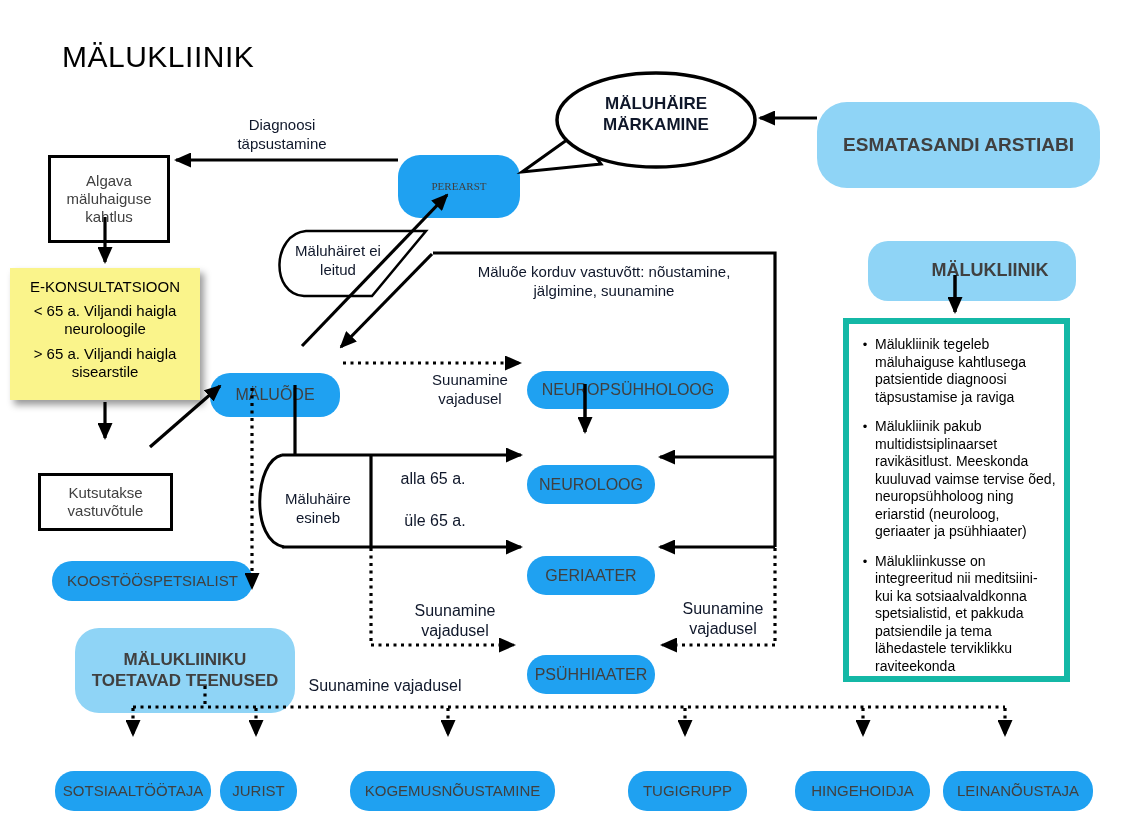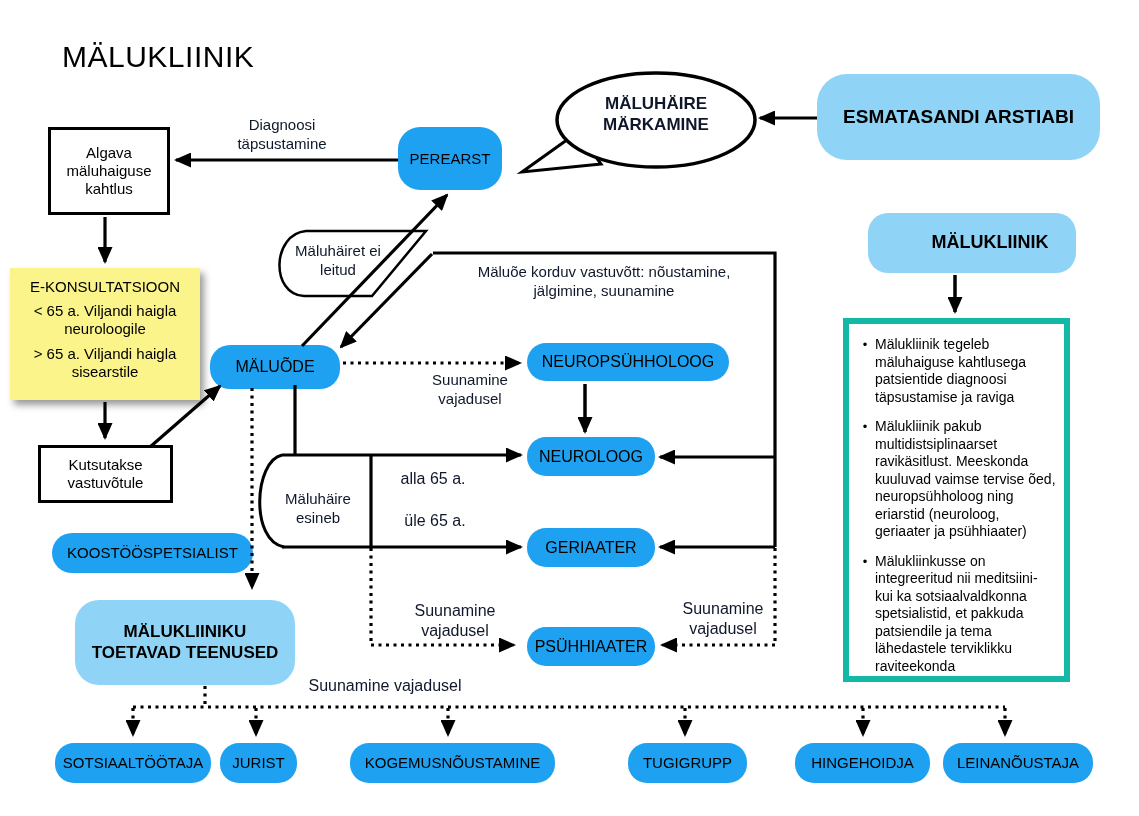--- a/index.html
+++ b/index.html
@@ -2,21 +2,21 @@
 <html style="--blue: #1FA1F1; --lblue: #8FD4F6; --yellow: #FAF48B;"><head>
 <meta charset="utf-8">
 <style>
   :root{ --blue:#1FA1F1; --lblue:#8FD4F6; --yellow:#FAF48B; }
   html,body{margin:0;padding:0;background:#fff;}
   #canvas{position:relative;width:1139px;height:816px;background:#fff;overflow:hidden;
           font-family:"Liberation Sans","DejaVu Sans",sans-serif;color:#000;}
   #connectors{position:absolute;left:0;top:0;width:1139px;height:816px;pointer-events:none;z-index:2;}
   .lbl{position:absolute;text-align:center;font-size:15px;line-height:1.25;color:#0f172a;z-index:3;}
   .node{position:absolute;display:flex;align-items:center;justify-content:center;
-        text-align:center;color:#000000;z-index:1;line-height:1.2;}
+        text-align:center;color:#404040;z-index:1;line-height:1.2;margin-top:28px;}
   .nblue{background:var(--blue);border-radius:20px;font-size:15px;}
   .nlight{background:var(--lblue);font-weight:bold;}
   .wbox{background:#fff;border:3px solid #000;font-size:15px;}
   .note{background:var(--yellow);box-shadow:4px 5px 7px rgba(0,0,0,0.40);z-index:1;}
   .note .ntitle{margin:10px 8px 4px;text-align:center;font-size:15px;}
   .note .nopt{margin:7px 8px 0;text-align:center;font-size:15px;line-height:1.2;}
   #title{position:absolute;left:62px;top:40px;font-size:30px;letter-spacing:0.5px;z-index:3;}
   #infobox{position:absolute;left:843px;top:318px;width:227px;height:364px;background:#fff;
            border:6px solid #14b8a6;box-sizing:border-box;padding:12px 8px 8px 6px;z-index:1;}
   .brow{display:flex;margin-bottom:12px;font-size:14px;line-height:1.25;text-align:left;}
@@ -75,21 +75,21 @@
     <line x1="448" y1="708" x2="448" y2="735" stroke="#000" stroke-width="3.2" stroke-dasharray="3 4.5" marker-end="url(#ah)"></line>
     <line x1="685" y1="708" x2="685" y2="735" stroke="#000" stroke-width="3.2" stroke-dasharray="3 4.5" marker-end="url(#ah)"></line>
     <line x1="863" y1="708" x2="863" y2="735" stroke="#000" stroke-width="3.2" stroke-dasharray="3 4.5" marker-end="url(#ah)"></line>
     <line x1="1005" y1="708" x2="1005" y2="735" stroke="#000" stroke-width="3.2" stroke-dasharray="3 4.5" marker-end="url(#ah)"></line>
   </svg>
 
   <div class="node wbox" style="left:48px;top:127px;width:122px;height:88px;box-sizing:border-box;">
     <span style="padding:0 6px;">Algava mäluhaiguse kahtlus</span>
   </div>
 
-  <div class="node nblue" style="left:398px;top:127px;width:104px;height:63px;border-radius:22px;font-size:15px;">
+  <div class="node nblue" style="left:398px;top:127px;width:122px;height:63px;border-radius:22px;font-size:11px;font-family:Liberation Serif, serif;">
     <span>PEREARST</span>
   </div>
 
   <div class="lbl" style="left:583px;top:93px;width:146px;font-weight:bold;font-size:17px;">MÄLUHÄIRE MÄRKAMINE</div>
 
   <div class="node nlight" style="left:817px;top:74px;width:283px;height:86px;border-radius:30px;font-size:19px;">
     <span>ESMATASANDI ARSTIABI</span>
   </div>
 
   <div class="note" style="position:absolute;left:10px;top:268px;width:190px;height:132px;box-sizing:border-box;">

